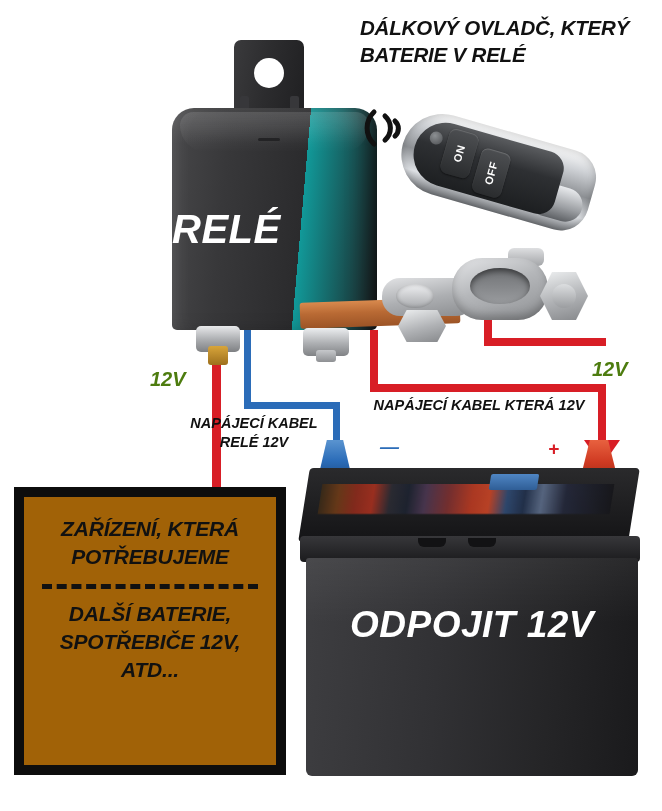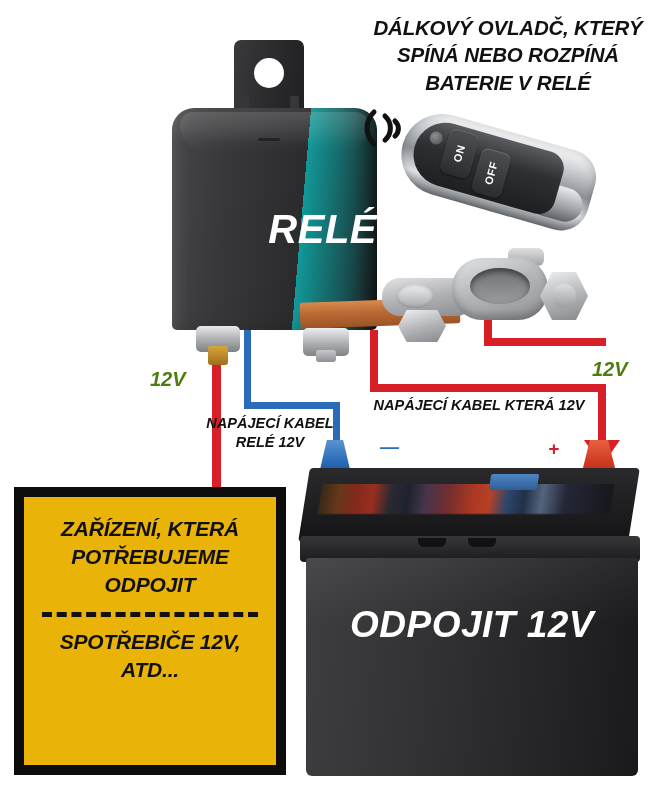--- a/index.html
+++ b/index.html
@@ -17,21 +17,20 @@
     background: #ffffff;
     overflow: hidden;
   }
   .abs { position: absolute; }
 
   
   #heading {
     left: 360px;
     top: 14px;
     width: 296px;
-    text-align: center;
     font-size: 20.5px;
     font-weight: bold;
     font-style: italic;
     line-height: 1.33;
     letter-spacing: -0.2px;
     color: #111111;
   }
 
   
   #relay-bracket {
@@ -77,21 +76,21 @@
     background: linear-gradient(180deg, rgba(255,255,255,.12), rgba(255,255,255,0));
   }
   #relay-vent {
     left: 258px; top: 138px; width: 22px; height: 3px;
     border-radius: 2px; background: #232325;
   }
   #relay-label {
     left: 172px;
     top: 207px;
     width: 205px;
-    text-align: right;
+    text-align: left;
     font-size: 40px;
     font-weight: bold;
     font-style: italic;
     color: #ffffff;
     letter-spacing: 0.5px;
   }
 
   
   #term-left-nut {
     left: 196px; top: 326px; width: 44px; height: 26px;
@@ -203,21 +202,21 @@
   #v12-right { left: 592px; top: 358px; }
 
   .cable-label {
     font-size: 14.5px;
     font-weight: bold;
     font-style: italic;
     color: #111111;
     text-align: center;
     line-height: 1.3;
   }
-  #label-blue-cable { left: 204px; top: 414px; width: 132px; }
+  #label-blue-cable { left: 188px; top: 414px; width: 132px; }
   #label-red-cable  { left: 352px; top: 396px; width: 254px; }
 
   .pole {
     font-size: 19px;
     font-weight: bold;
     font-style: italic;
   }
   #pole-minus { left: 380px; top: 436px; color: #2b6cb8; }
   #pole-plus  { left: 548px; top: 438px; color: #d81e26; }
 
@@ -289,21 +288,21 @@
     clip-path: polygon(26% 0,74% 0,100% 100%,0 100%);
   }
 
   
   #device-box {
     left: 14px;
     top: 487px;
     width: 272px;
     height: 288px;
     border: 10px solid #0d0d0d;
-    background: #eab308;
+    background: #a16207;
     box-sizing: border-box;
     padding: 18px 10px 0 10px;
   }
   .device-line {
     text-align: center;
     font-size: 21px;
     font-weight: bold;
     font-style: italic;
     color: #111111;
     line-height: 1.33;
@@ -368,21 +367,20 @@
     left: 364px; top: 106px; width: 46px; height: 44px;
   }
 </style>
 </head>
 <body>
 
 <div id="canvas">
 
   <div id="heading" class="abs">
     <div>DÁLKOVÝ OVLADČ, KTERÝ</div>
-    <div>SPÍNÁ NEBO ROZPÍNÁ</div>
     <div>BATERIE V RELÉ</div>
   </div>
 
   <div id="wire-red-device" class="abs wire-v"></div>
   <div id="wire-blue-v1" class="abs wire-v wire-blue"></div>
   <div id="wire-blue-h" class="abs wire-h wire-blue"></div>
   <div id="wire-blue-v2" class="abs wire-v wire-blue"></div>
   <div id="wire-red-v1" class="abs wire-v"></div>
   <div id="wire-red-h" class="abs wire-h"></div>
   <div id="wire-red-v2" class="abs wire-v"></div>
@@ -454,19 +452,19 @@
       <span>ON</span>
     </div>
     <div id="remote-btn-off" class="abs remote-btn">
       <span>OFF</span>
     </div>
   </div>
 
   <div id="device-box" class="abs">
     <div class="device-line">ZAŘÍZENÍ, KTERÁ</div>
     <div class="device-line">POTŘEBUJEME</div>
-    <div class="device-line">ODPOJIT</div>
     <div id="device-divider"></div>
+    <div class="device-line">DALŠÍ BATERIE,</div>
     <div class="device-line">SPOTŘEBIČE 12V,</div>
     <div class="device-line">ATD...</div>
   </div>
 
 </div>
 
 </body></html>

